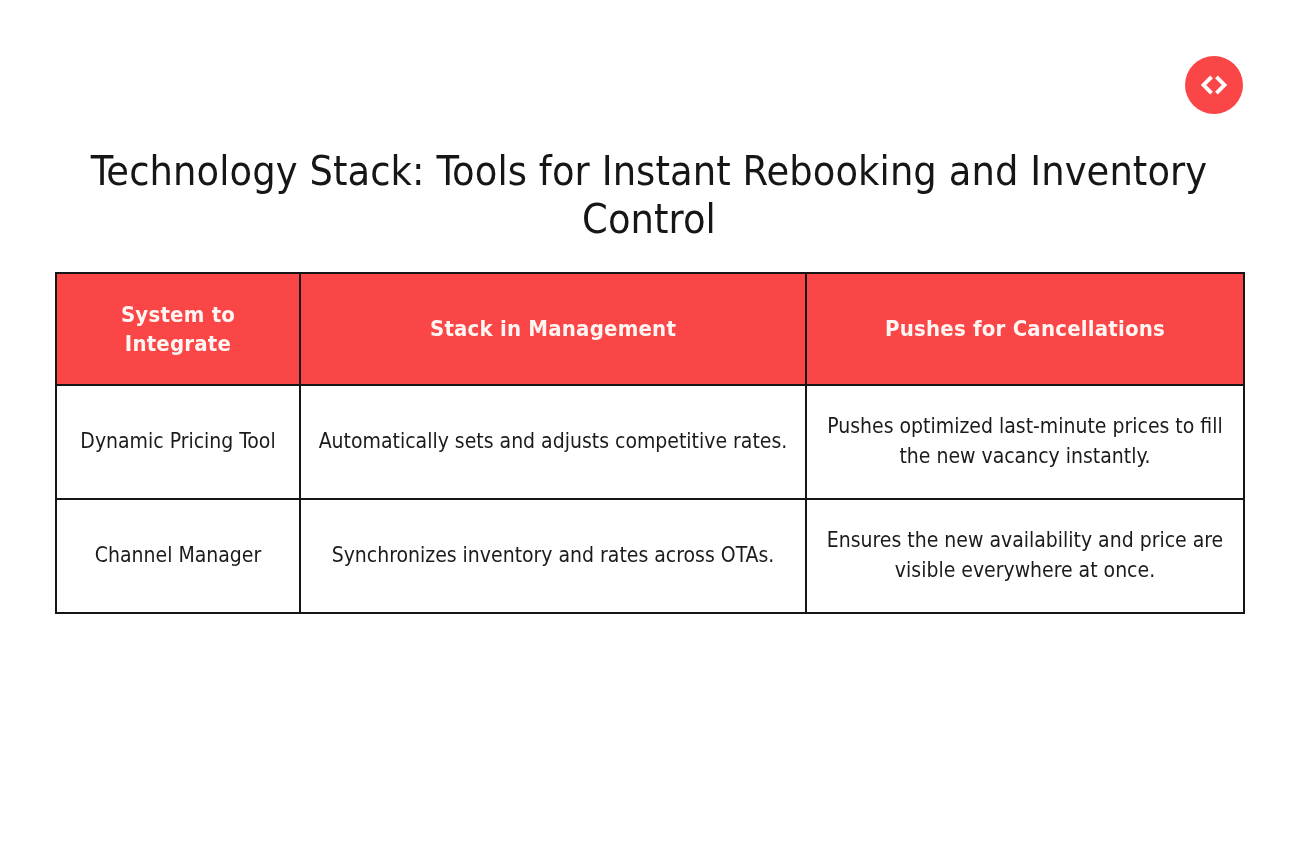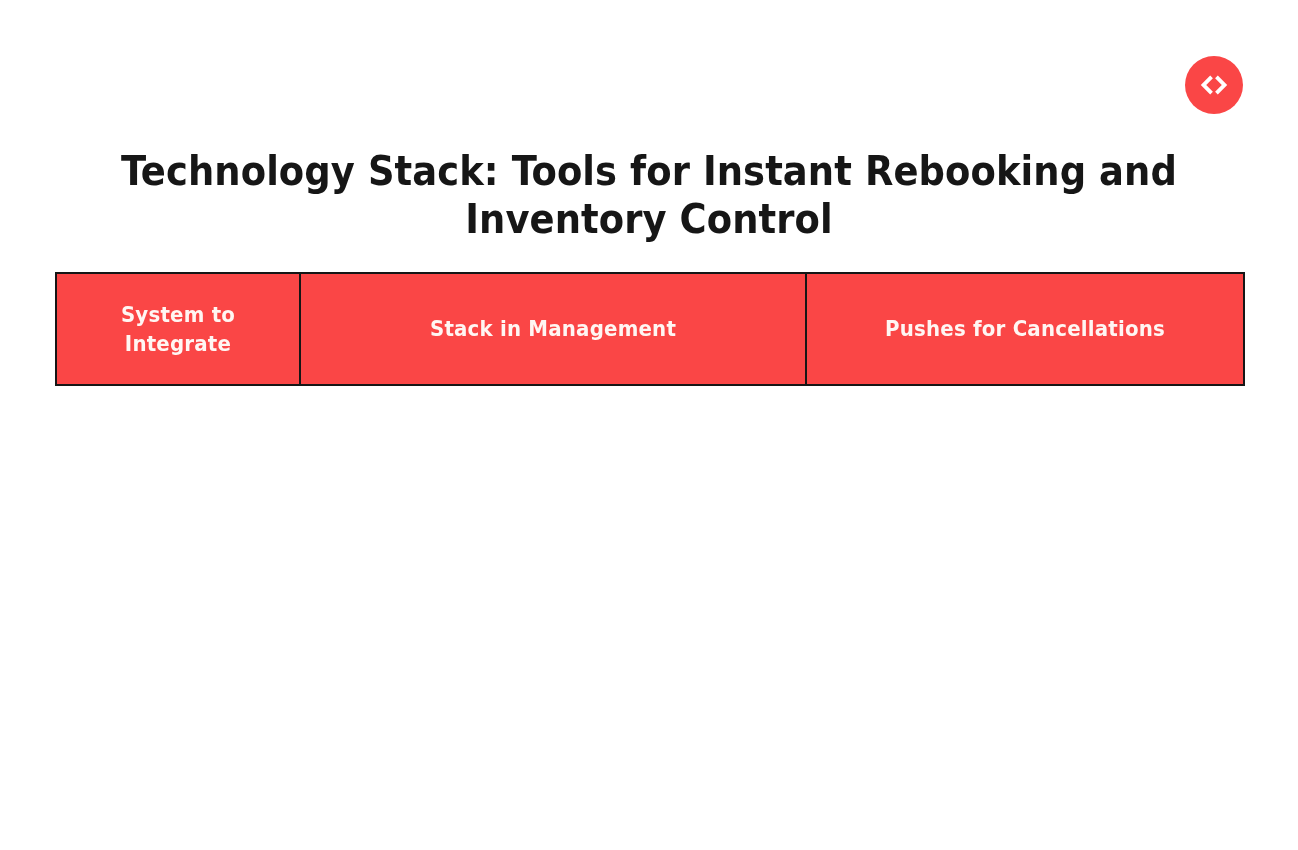--- a/index.html
+++ b/index.html
@@ -40,21 +40,21 @@
 
   
   .page-title {
     position: absolute;
     top: 118px;
     left: 55px;
     width: 1188px;
     text-align: center;
     font-family: "DejaVu Sans Condensed", "Liberation Sans Narrow", "Liberation Sans", sans-serif;
     font-size: 41px;
-    font-weight: 700;
+    font-weight: 400;
     line-height: 1.18;
     letter-spacing: 0.1px;
     color: #161616;
     font-stretch: condensed;
     margin-top: 29px;
   }
 
   
   .table-wrap {
     position: absolute;
@@ -121,15 +121,25 @@
       <col class="col-3">
     </colgroup>
     <thead>
       <tr>
         <th>System to Integrate</th>
         <th>Stack in Management</th>
         <th>Pushes for Cancellations</th>
       </tr>
     </thead>
     <tbody>
+      <tr class="row-std">
+        <td>Dynamic Pricing Tool</td>
+        <td>Automatically sets and adjusts competitive rates.</td>
+        <td>Pushes optimized last-minute prices to fill the new vacancy instantly.</td>
+      </tr>
+      <tr class="row-std">
+        <td>Channel Manager</td>
+        <td>Synchronizes inventory and rates across OTAs.</td>
+        <td>Ensures the new availability and price are visible everywhere at once.</td>
+      </tr>
     </tbody>
   </table>
 </div>
 
 </body></html>

